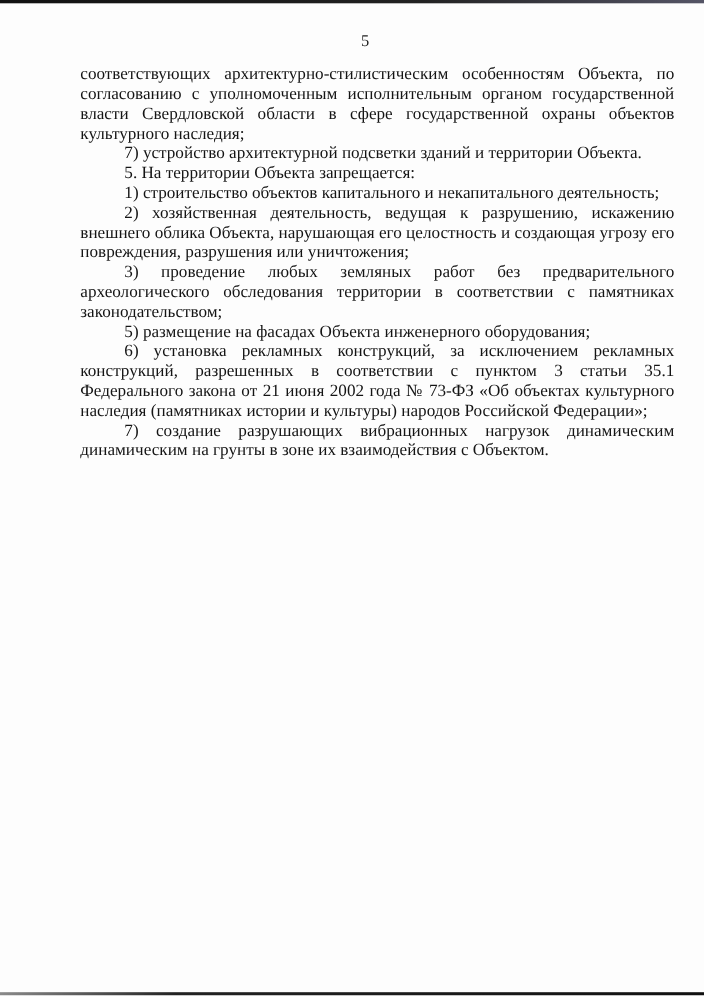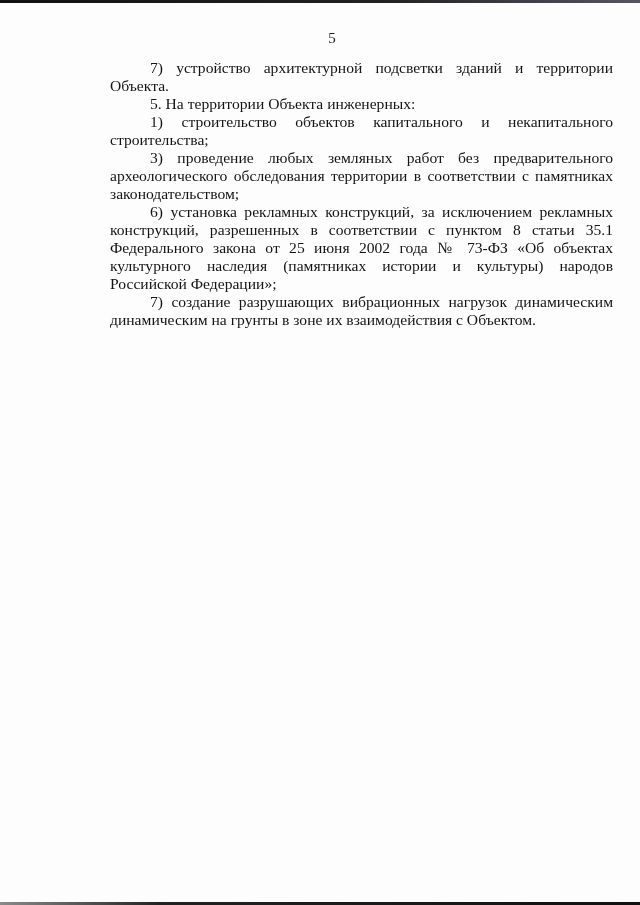--- a/index.html
+++ b/index.html
@@ -52,54 +52,64 @@
       color: #141414;
       text-align: justify;
     }
     .body-text p {
       margin: 0;
       padding: 0;
       text-align: justify;
     }
     .body-text p.indent {
       text-indent: 40px;
-      margin-left: 37px;
     }
     .item-num {
       display: inline;
     }
   </style>
 </head>
 <body>
 
 <div class="page">
   <div class="scan-edge-top"></div>
 
   <div class="page-number">5</div>
 
   <div class="body-text">
+    <p>
+      <span>соответствующих архитектурно-стилистическим особенностям Объекта, по согласованию с уполномоченным исполнительным органом государственной власти Свердловской области в сфере государственной охраны объектов культурного наследия;</span>
+    </p>
     <p class="indent">
       <span class="item-num">7)</span>
       <span>устройство архитектурной подсветки зданий и территории Объекта.</span>
     </p>
     <p class="indent">
       <span class="item-num">5.</span>
-      <span>На территории Объекта инженерных:</span>
+      <span>На территории Объекта запрещается:</span>
     </p>
     <p class="indent">
       <span class="item-num">1)</span>
-      <span>строительство объектов капитального и некапитального строительства;</span>
+      <span>строительство объектов капитального и некапитального деятельность;</span>
+    </p>
+    <p class="indent">
+      <span class="item-num">2)</span>
+      <span>хозяйственная деятельность, ведущая к разрушению, искажению внешнего облика Объекта, нарушающая его целостность и создающая угрозу его повреждения, разрушения или уничтожения;</span>
     </p>
     <p class="indent">
       <span class="item-num">3)</span>
       <span>проведение любых земляных работ без предварительного археологического обследования территории в соответствии с памятниках законодательством;</span>
     </p>
     <p class="indent">
+      <span class="item-num">5)</span>
+      <span>размещение на фасадах Объекта инженерного оборудования;</span>
+    </p>
+    <p class="indent">
       <span class="item-num">6)</span>
-      <span>установка рекламных конструкций, за исключением рекламных конструкций, разрешенных в соответствии с пунктом 8 статьи 35.1 Федерального закона от 25 июня 2002 года № 73-ФЗ «Об объектах культурного наследия (памятниках истории и культуры) народов Российской Федерации»;</span>
+      <span>установка рекламных конструкций, за исключением рекламных конструкций, разрешенных в соответствии с пунктом 3 статьи 35.1 Федерального закона от 21 июня 2002 года № 73-ФЗ «Об объектах культурного наследия (памятниках истории и культуры) народов Российской Федерации»;</span>
     </p>
     <p class="indent">
       <span class="item-num">7)</span>
       <span>создание разрушающих вибрационных нагрузок динамическим динамическим на грунты в зоне их взаимодействия с Объектом.</span>
     </p>
   </div>
 
   <div class="scan-edge-bottom"></div>
 </div>
 

